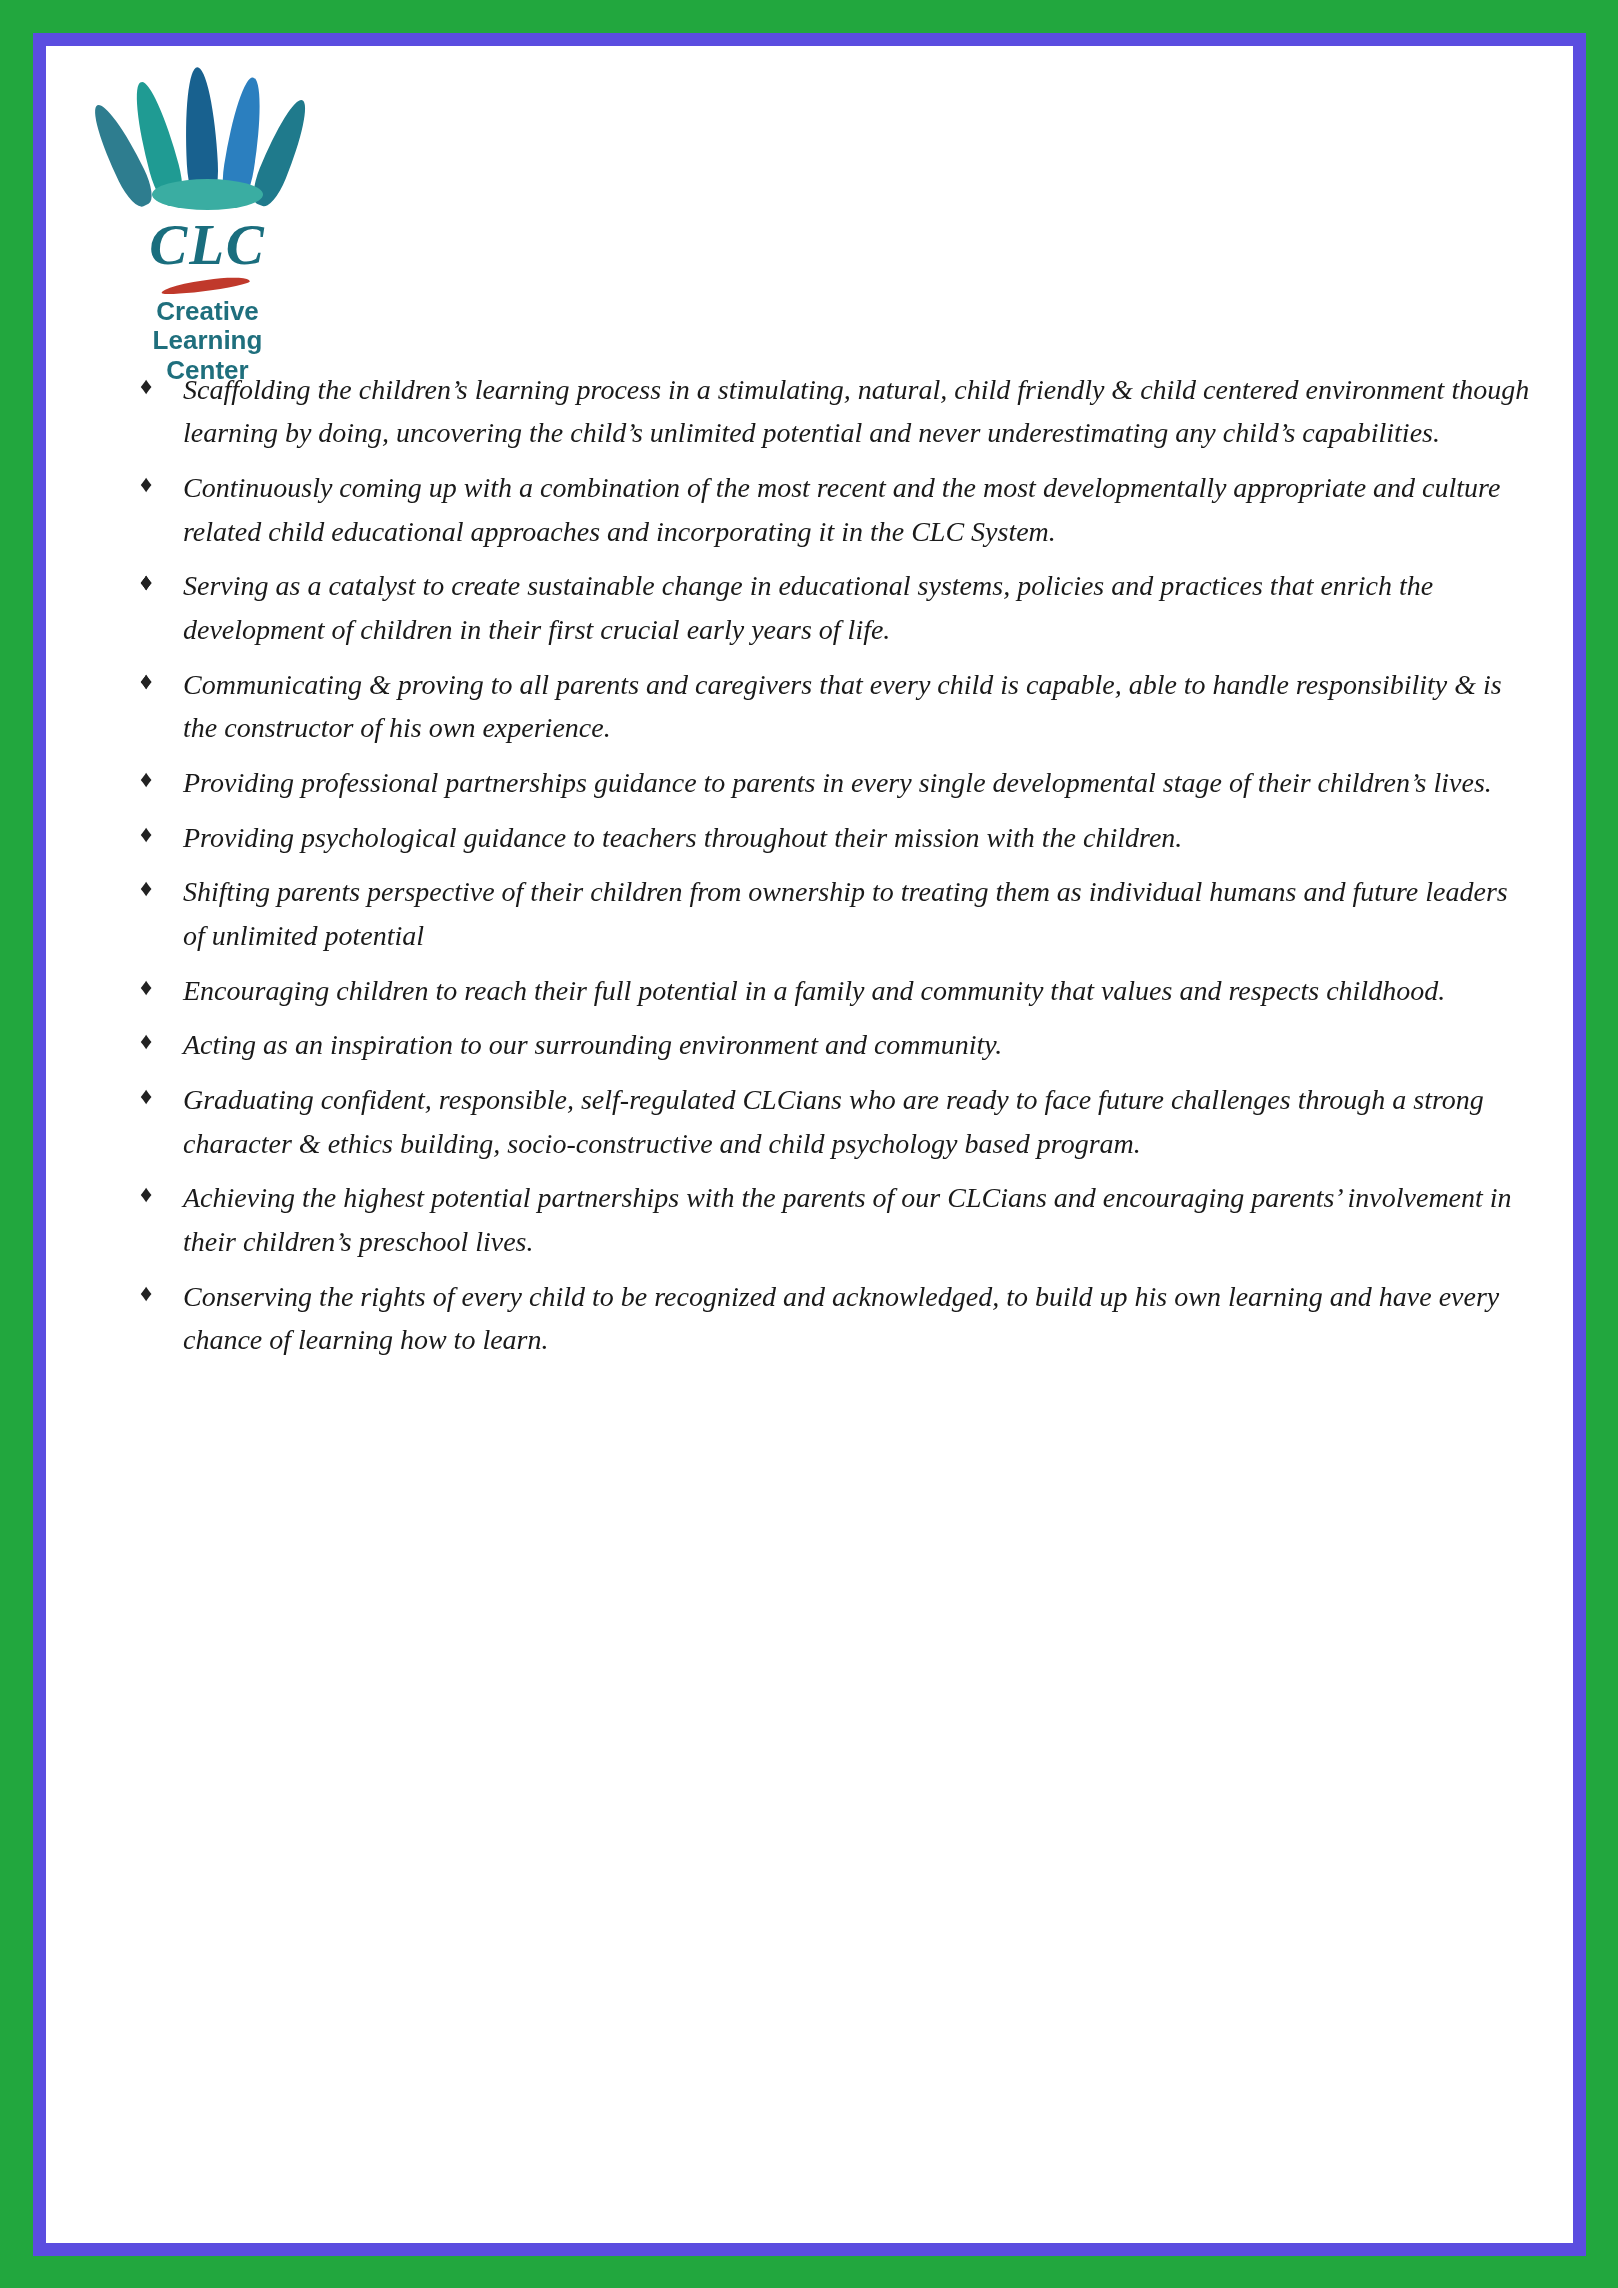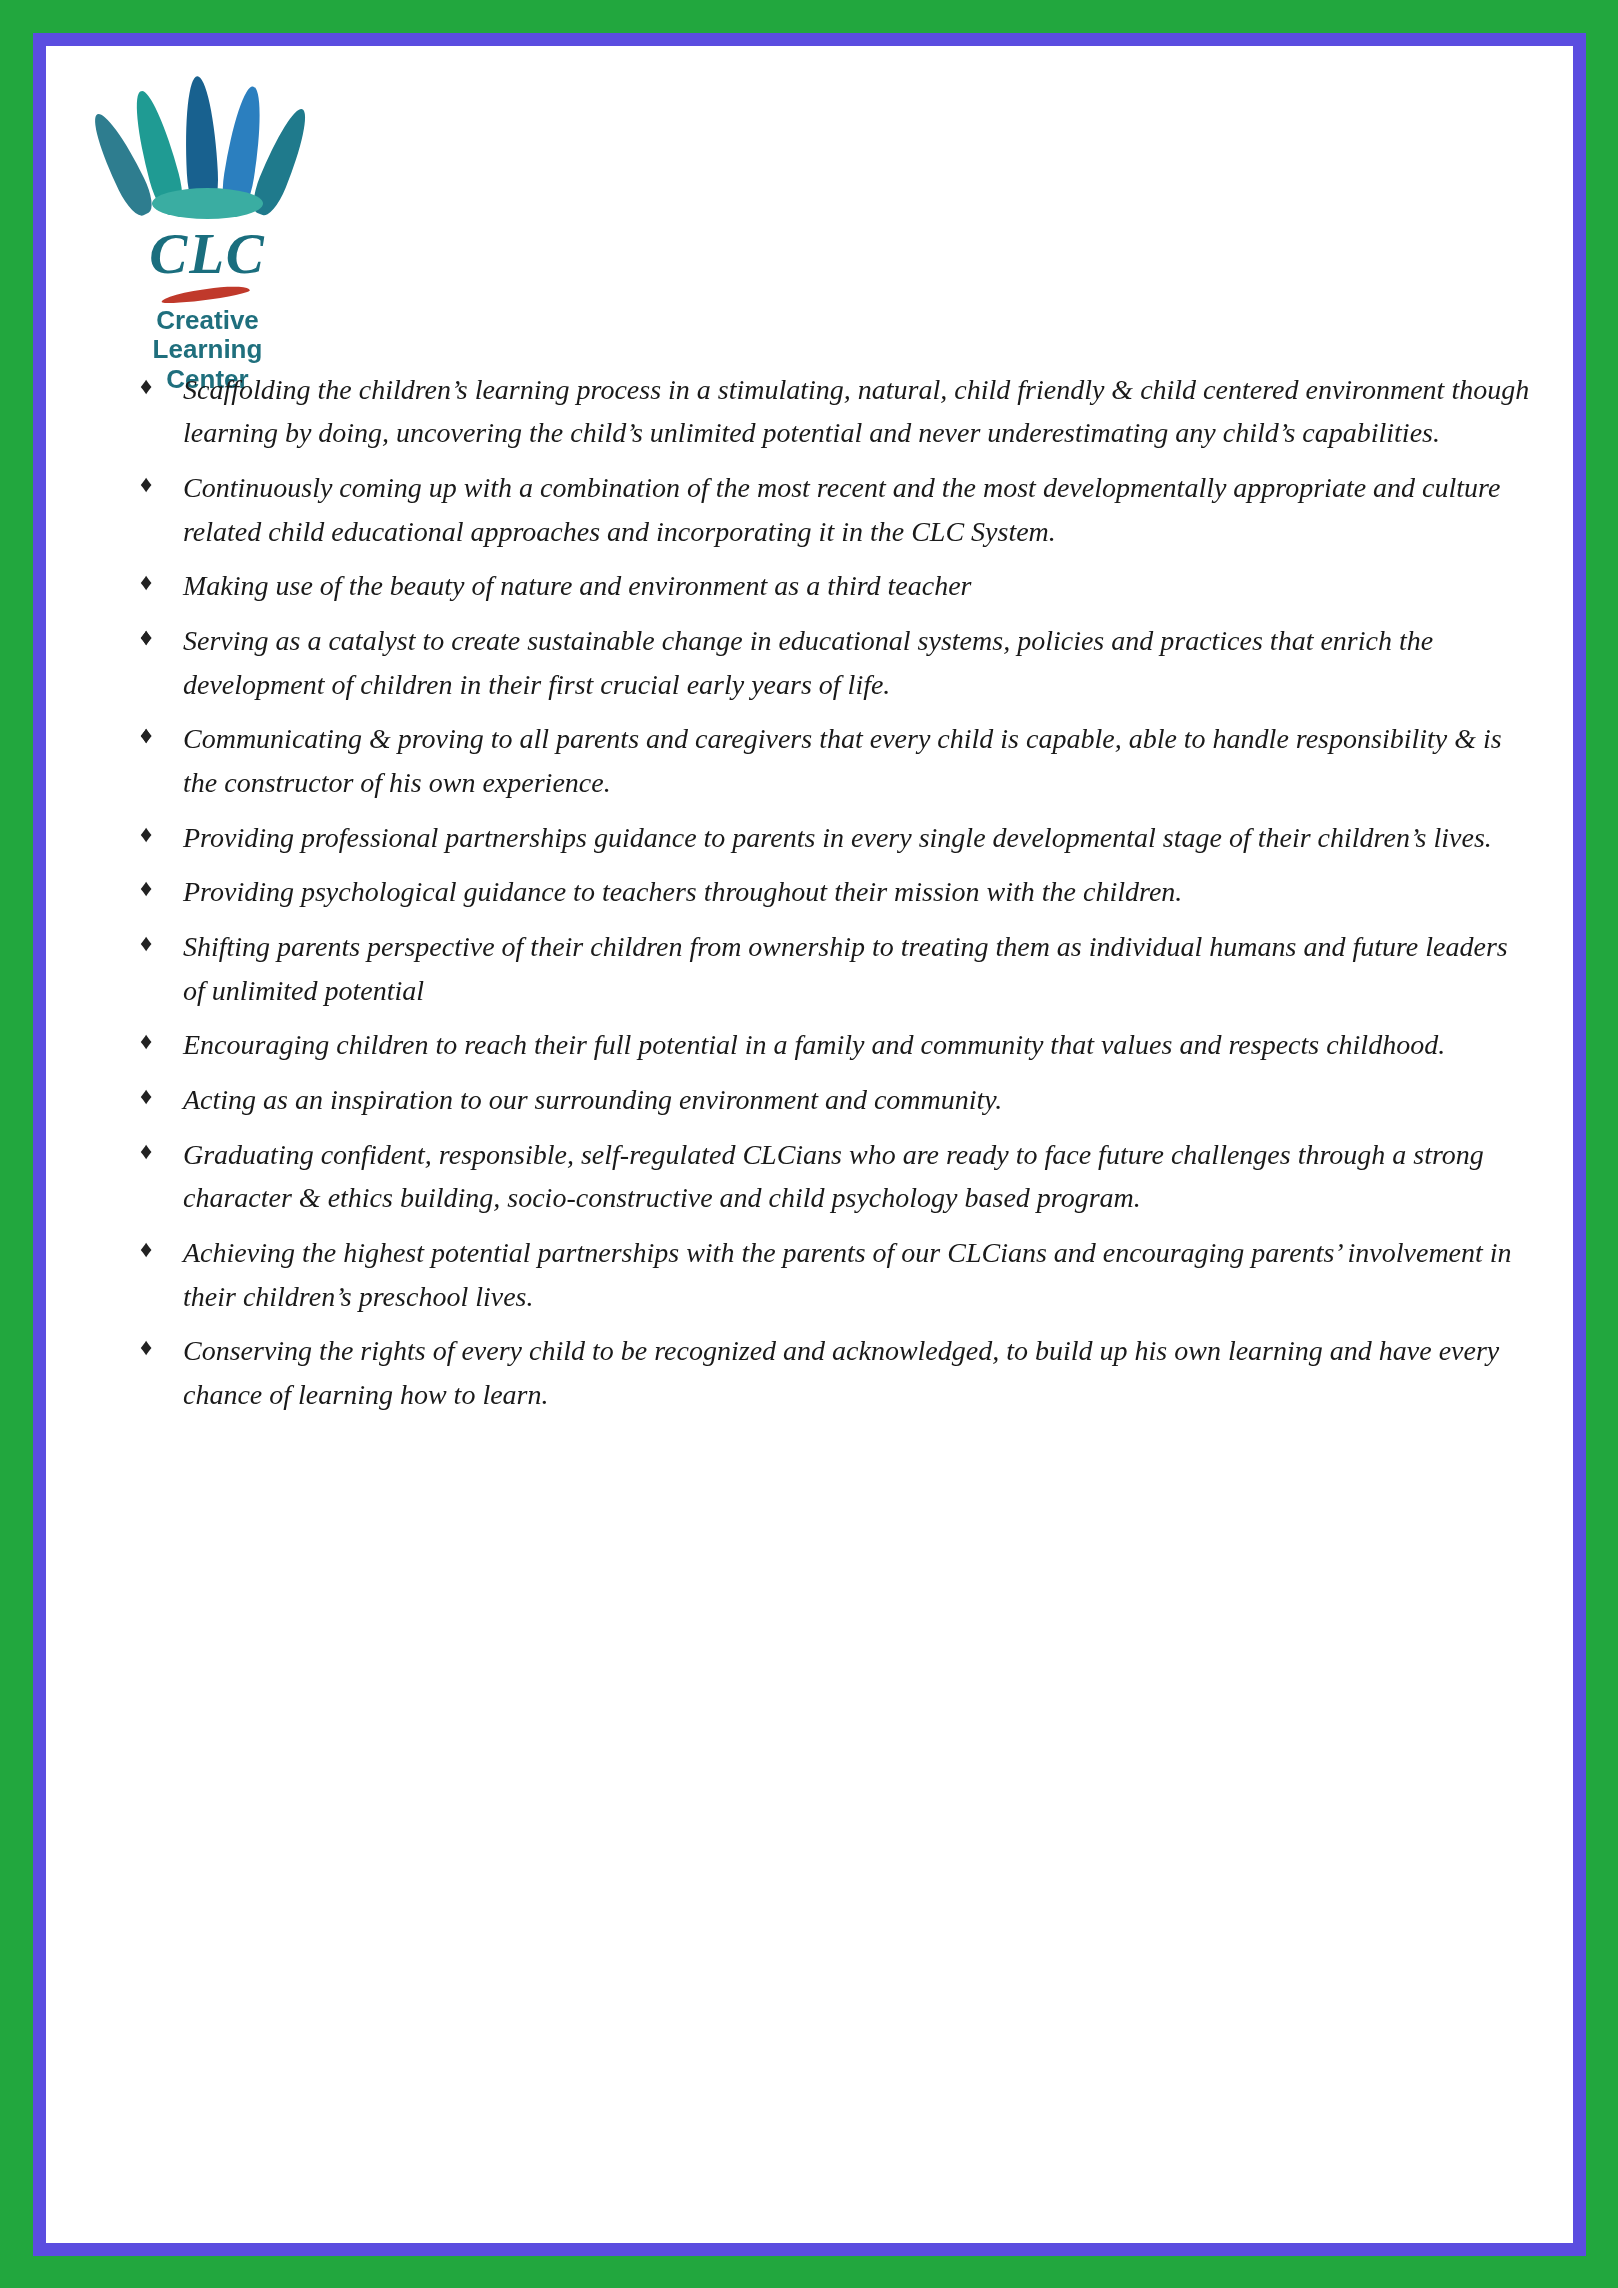--- a/index.html
+++ b/index.html
@@ -42,21 +42,21 @@
 
   
   .header {
     position: relative;
     height: 305px;
   }
 
   .logo {
     position: absolute;
     left: 18.5px;
-    top: 13px;
+    top: 4px;
     width: 212px;
     height: 295px;
   }
 
   .logo-feathers {
     position: relative;
     width: 185px;
     height: 138px;
     margin: 0 auto;
   }
@@ -188,21 +188,21 @@
             <div>Creative Learning</div>
             <div>Center</div>
           </div>
         </div>
 
       </div>
 
       <ul class="obj-list">
         <li class="obj-item"><span class="bullet">♦</span><span>Scaffolding the children’s learning process in a stimulating, natural, child friendly &amp; child centered environment though learning by doing, uncovering the child’s unlimited potential and never underestimating any child’s capabilities.</span></li>
         <li class="obj-item"><span class="bullet">♦</span><span>Continuously coming up with a combination of the most recent and the most developmentally appropriate and culture related child educational approaches and incorporating it in the CLC System.</span></li>
-        <li class="obj-item"><span class="bullet">♦</span><span>Making use of the beauty of nature and environment as a third teacher</span></li>
+        <li class="obj-item"><span class="bullet">♦</span></li>
         <li class="obj-item"><span class="bullet">♦</span></li>
         <li class="obj-item"><span class="bullet">♦</span><span>Serving as a catalyst to create sustainable change in educational systems, policies and practices that enrich the development of children in their first crucial early years of life.</span></li>
         <li class="obj-item"><span class="bullet">♦</span></li>
         <li class="obj-item"><span class="bullet">♦</span><span>Communicating &amp; proving to all parents and caregivers that every child is capable, able to handle responsibility &amp; is the constructor of his own experience.</span></li>
         <li class="obj-item"><span class="bullet">♦</span><span>Providing professional partnerships guidance to parents in every single developmental stage of their children’s lives.</span></li>
         <li class="obj-item"><span class="bullet">♦</span><span>Providing psychological guidance to teachers throughout their mission with the children.</span></li>
         <li class="obj-item"><span class="bullet">♦</span><span>Shifting parents perspective of their children from ownership to treating them as individual humans and future leaders of unlimited potential</span></li>
         <li class="obj-item"><span class="bullet">♦</span><span>Encouraging children to reach their full potential in a family and community that values and respects childhood.</span></li>
         <li class="obj-item"><span class="bullet">♦</span><span>Acting as an inspiration to our surrounding environment and community.</span></li>
         <li class="obj-item"><span class="bullet">♦</span><span>Graduating confident, responsible, self-regulated CLCians who are ready to face future challenges through a strong character &amp; ethics building, socio-constructive and child psychology based program.</span></li>

